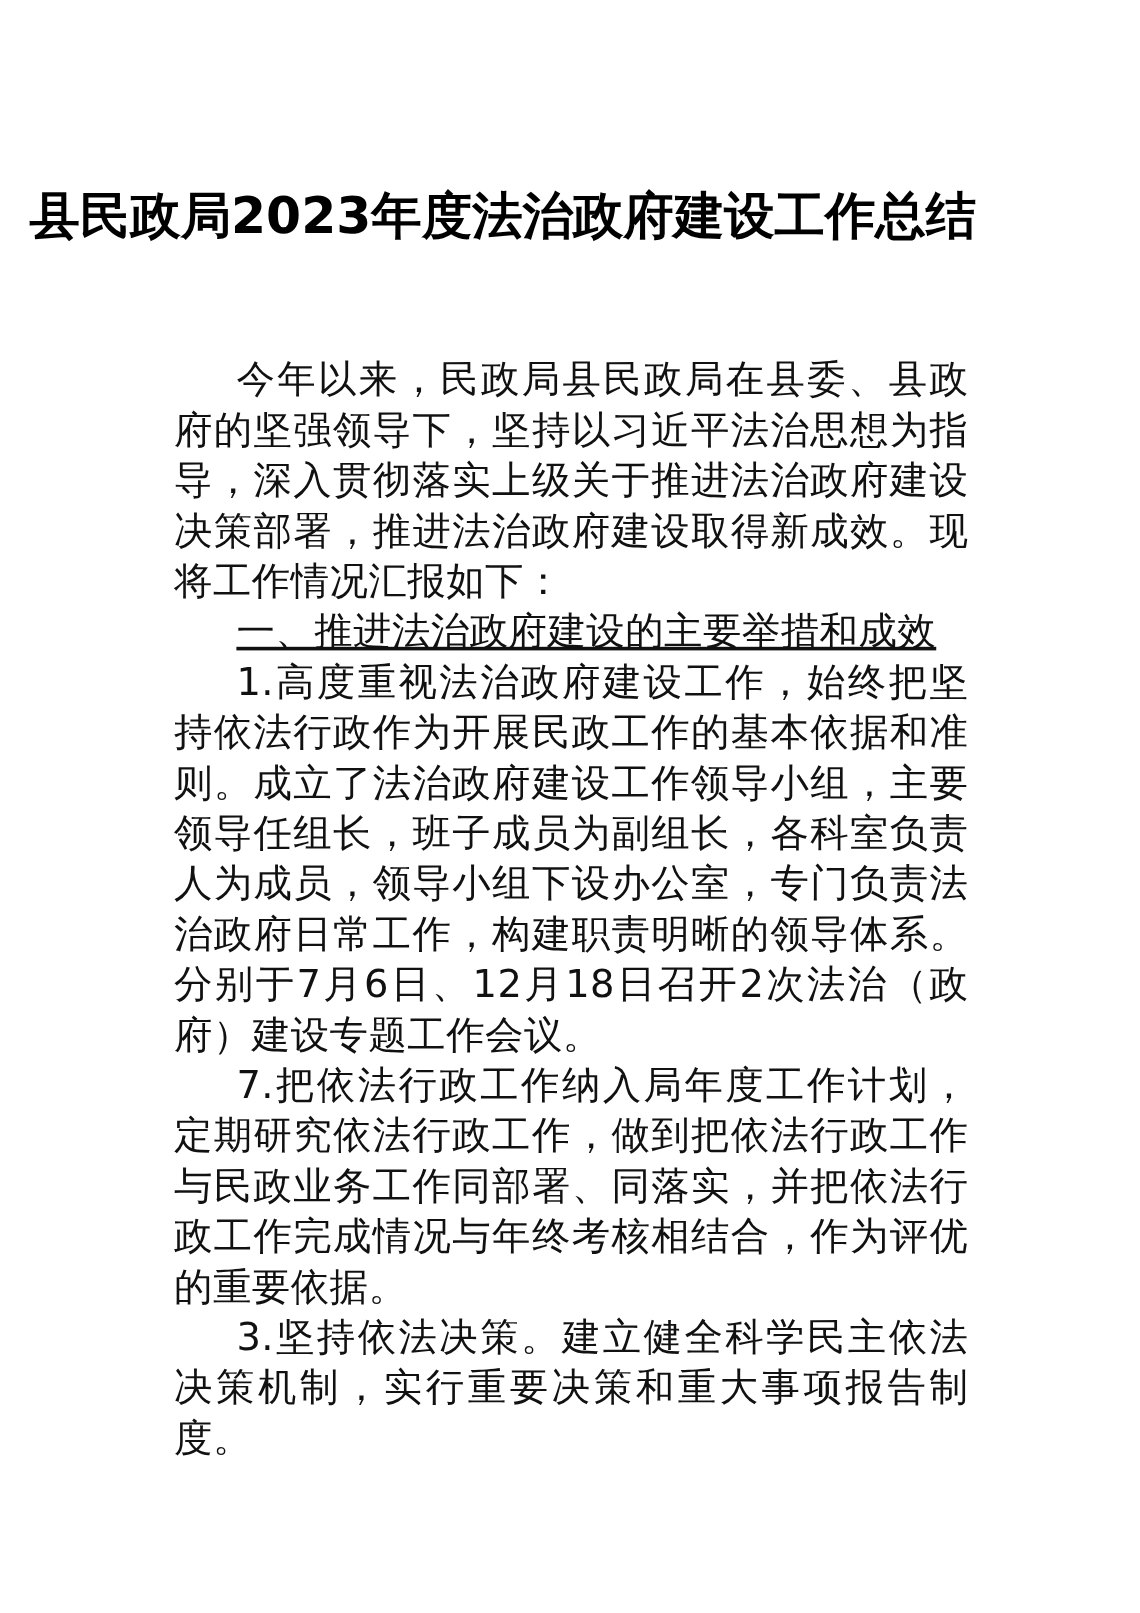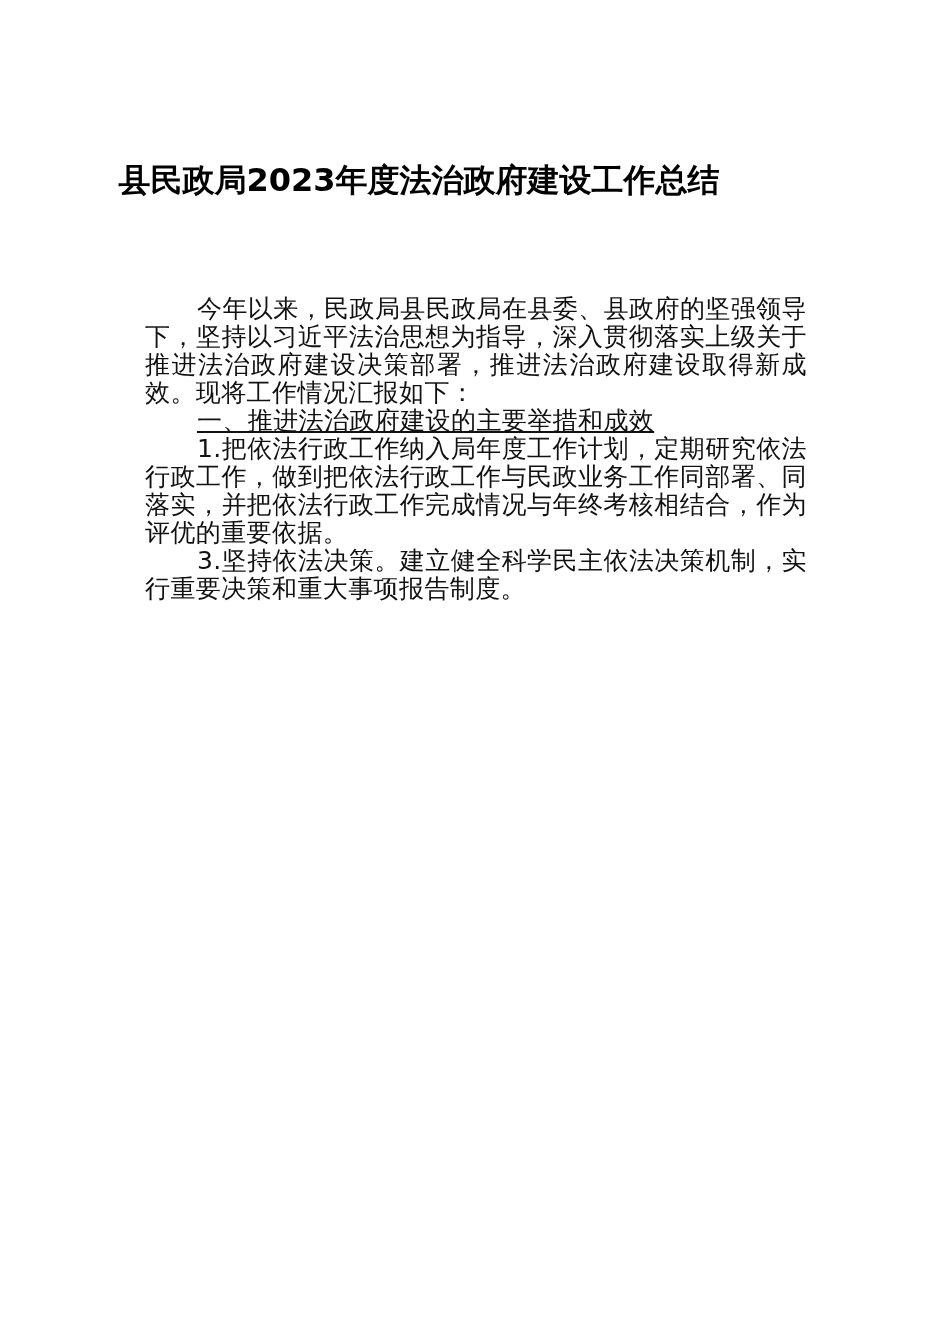--- a/index.html
+++ b/index.html
@@ -4,35 +4,36 @@
 <style>
   html, body { margin: 0; padding: 0; background: #ffffff; }
   body { width: 950px; height: 1344px; position: relative; overflow: hidden; }
   .page {
     position: absolute; left: 0; top: 0; width: 950px; height: 1344px;
     background: #ffffff; color: #111111;
     font-family: "DejaVu Sans", "Liberation Sans", sans-serif;
   }
   .title {
     position: absolute; top: 150px; left: 0; width: 838px;
-    text-align: center; font-size: 32px; font-weight: bold;
+    text-align: center; font-size: 42px; font-weight: bold;
     letter-spacing: 0px; line-height: 60px; color: #000;
   }
   .body {
     position: absolute; top: 295px; left: 145px; width: 662px;
-    font-size: 25px; line-height: 28px; letter-spacing: 0.4px;
+    font-size: 32px; line-height: 42px; letter-spacing: 0.4px;
   }
   .p { margin: 0; text-indent: 52px; text-align: justify; }
   .h1 { margin: 0; text-indent: 52px; text-decoration: underline; }
   .h2 { margin: 0; text-indent: 26px; }
 </style>
 </head>
 <body>
 
 <div class="page">
   <div class="title">县民政局2023年度法治政府建设工作总结</div>
   <div class="body">
     <p class="p">今年以来，民政局县民政局在县委、县政府的坚强领导下，坚持以习近平法治思想为指导，深入贯彻落实上级关于推进法治政府建设决策部署，推进法治政府建设取得新成效。现将工作情况汇报如下：</p>
     <p class="h1">一、推进法治政府建设的主要举措和成效</p>
-    <p class="p">1.把依法行政工作纳入局年度工作计划，定期研究依法行政工作，做到把依法行政工作与民政业务工作同部署、同落实，并把依法行政工作完成情况与年终考核相结合，作为评优的重要依据。</p>
+    <p class="p">1.高度重视法治政府建设工作，始终把坚持依法行政作为开展民政工作的基本依据和准则。成立了法治政府建设工作领导小组，主要领导任组长，班子成员为副组长，各科室负责人为成员，领导小组下设办公室，专门负责法治政府日常工作，构建职责明晰的领导体系。分别于7月6日、12月18日召开2次法治（政府）建设专题工作会议。</p>
+    <p class="p">7.把依法行政工作纳入局年度工作计划，定期研究依法行政工作，做到把依法行政工作与民政业务工作同部署、同落实，并把依法行政工作完成情况与年终考核相结合，作为评优的重要依据。</p>
     <p class="p">3.坚持依法决策。建立健全科学民主依法决策机制，实行重要决策和重大事项报告制度。</p>
   </div>
 </div>
 
 </body></html>

